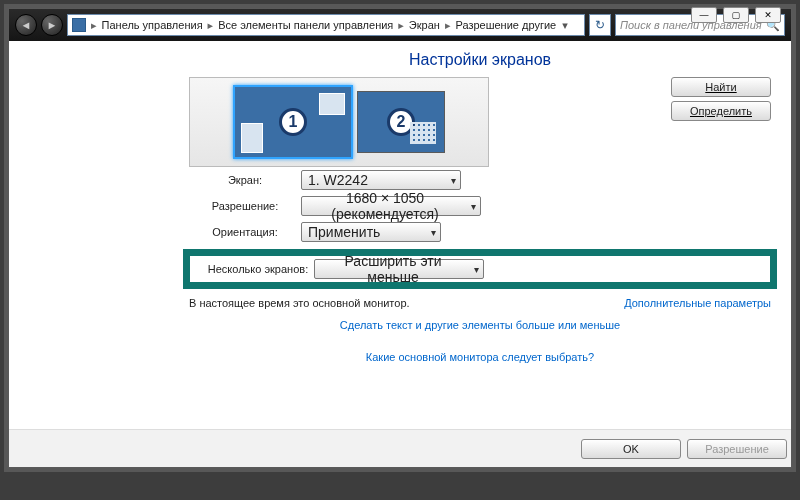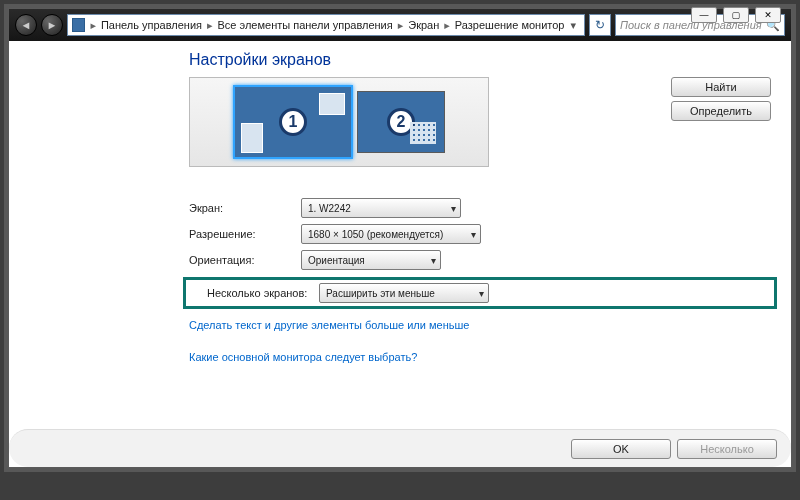--- a/index.html
+++ b/index.html
@@ -40,74 +40,74 @@
 .addr .crumb { color:#222; cursor:pointer; }
 .addr-drop { color:#555; padding:0 4px; cursor:pointer; }
 .refresh { width:22px;height:22px;background:#fff;border:1px solid #6b8aab;display:flex;align-items:center;justify-content:center;color:#2a5a8a;font-size:12px;cursor:pointer; }
 .search {
   width: 170px; height: 22px; background:#fff; border:1px solid #6b8aab;
   display:flex; align-items:center; padding:0 4px; font-size:11px; color:#888;
   font-style: italic;
 }
 .search .mag { margin-left:auto; color:#2a5a8a; font-style:normal; cursor:pointer; }
 
-.content { position:absolute; left:0; top:32px; right:0; bottom:0; background:#fff; padding: 10px 20px 10px 180px; }
+.content { position:absolute; left:0; top:32px; right:0; bottom:0; background:#fff; padding: 10px 20px 10px 180px; text-align: center; }
 .heading { font-size: 16px; color: #003399; margin-bottom: 8px; font-weight:normal; }
 
 .preview-row { display:flex; align-items:flex-start; gap:10px; }
 .preview {
   width: 300px; height: 90px; border:1px solid #bbb;
   background: linear-gradient(#f6f6f6,#e6e6e6);
   display:flex; align-items:center; justify-content:center; gap:4px; padding:6px;
 }
 .mon { position:relative; border:1px solid #5a5a5a; display:flex;align-items:center;justify-content:center; }
 .mon1 { width:120px; height:74px; background:#3a6ea5; border:2px solid #2fa4ff; box-shadow:0 0 4px #2fa4ff; }
 .mon2 { width:88px; height:62px; background:#3a6ea5; }
 .mon .num {
   width:28px;height:28px;border-radius:50%;background:#fff;border:3px solid #1a3a6a;
   color:#1a3a6a;font-weight:bold;display:flex;align-items:center;justify-content:center;font-size:16px;
 }
 .mon .win-thumb{position:absolute;right:6px;top:6px;width:26px;height:22px;background:#d8e4f0;border:1px solid #fff;}
 .mon .tb-thumb{position:absolute;left:6px;bottom:4px;width:22px;height:30px;background:#d8e4f0;border:1px solid #fff;}
 .mon2 .grid-thumb{position:absolute;right:8px;bottom:8px;width:26px;height:22px;
   background:repeating-linear-gradient(0deg,#d8e4f0 0 3px,transparent 3px 5px),
              repeating-linear-gradient(90deg,#d8e4f0 0 3px,transparent 3px 5px);}
-.side-btns { display:flex; flex-direction:column; gap:4px; margin-left:auto; }
+.side-btns { display:flex; flex-direction:column; gap:4px; margin-left:auto;text-decoration:underline; }
 .win-btn {
   min-width:100px; height:20px; border:1px solid #888; border-radius:3px;
   background:linear-gradient(#fff,#dcdcdc); font-size:11px; color:#222;
   display:flex;align-items:center;justify-content:center;cursor:pointer;padding:0 10px;
 }
 .win-btn.disabled { color:#999; }
 
-.form { margin-top:28px; }
+.form { margin-top:0; }
 .row { display:flex; align-items:center; font-size:11px; color:#222; height:26px; }
 .row .lbl { width:112px; }
 .sel {
   height:20px; border:1px solid #7a7a7a; border-radius:2px;
-  background:linear-gradient(#fff,#e0e0e0); font-size:10px; padding:0 18px 0 6px;
+  background:linear-gradient(#fff,#e0e0e0); font-size:14px; padding:0 18px 0 6px;
   display:flex;align-items:center;position:relative;cursor:pointer;
 }
 .sel::after { content:"▾"; position:absolute; right:4px; color:#333; font-size:10px; }
 .sel.w1{width:160px;} .sel.w2{width:180px;} .sel.w3{width:140px;} .sel.w4{width:170px;}
 
 .hl-row {
-  border: 3px solid #0f766e; padding: 3px 21px; margin: 4px -6px; height:auto;
+  border: 7px solid #0f766e; padding: 3px 12px; margin: 4px -6px; height:auto;
 }
 
 .note { font-size:11px; color:#222; margin-top:8px; display:flex; }
 .link { color:#0066cc; cursor:pointer; font-size:11px; }
 .note .link { margin-left:auto; }
 
 .links-block { margin-top:10px; display:flex; flex-direction:column; gap:20px; }
 
 .footer {
   position:absolute; left:0; right:0; bottom:0; height:38px;
   border-top:1px solid #ddd; background:#f2f2f2;
-  display:flex; align-items:center; justify-content:flex-end; gap:6px; padding:0 14px;border-radius:19px;
+  display:flex; align-items:center; justify-content:flex-end; gap:6px; padding:0 4px;
 }
 </style>
 </head>
 <body>
 
 <div class="window">
 
   <div class="titlebar-controls">
     <div class="tb-btn">—</div>
     <div class="tb-btn">▢</div>
@@ -119,21 +119,21 @@
     <div class="nav-circle">►</div>
     <div class="addr">
       <span class="ico"></span>
       <span class="sep">▸</span>
       <span class="crumb">Панель управления</span>
       <span class="sep">▸</span>
       <span class="crumb">Все элементы панели управления</span>
       <span class="sep">▸</span>
       <span class="crumb">Экран</span>
       <span class="sep">▸</span>
-      <span class="crumb">Разрешение монитор</span>
+      <span class="crumb">Разрешение другие</span>
       <span class="addr-drop">▾</span>
     </div>
     <div class="refresh">↻</div>
     <div class="search">
       <span>Поиск в панели управления</span>
       <span class="mag">🔍</span>
     </div>
   </div>
 
   <div class="content">
@@ -161,33 +161,37 @@
       <div class="row">
         <span class="lbl">Экран:</span>
         <div class="sel w1">1. W2242</div>
       </div>
       <div class="row">
         <span class="lbl">Разрешение:</span>
         <div class="sel w2">1680 × 1050 (рекомендуется)</div>
       </div>
       <div class="row">
         <span class="lbl">Ориентация:</span>
-        <div class="sel w3">Ориентация</div>
+        <div class="sel w3">Применить</div>
       </div>
       <div class="row hl-row">
         <span class="lbl">Несколько экранов:</span>
         <div class="sel w4">Расширить эти меньше</div>
       </div>
     </div>
 
+    <div class="note">
+      <span>В настоящее время это основной монитор.</span>
+      <span class="link">Дополнительные параметры</span>
+    </div>
 
     <div class="links-block">
       <span class="link">Сделать текст и другие элементы больше или меньше</span>
       <span class="link">Какие основной монитора следует выбрать?</span>
     </div>
 
     <div class="footer">
       <div class="win-btn">OK</div>
-      <div class="win-btn disabled">Несколько</div>
+      <div class="win-btn disabled">Разрешение</div>
     </div>
 
   </div>
 </div>
 
 </body></html>

